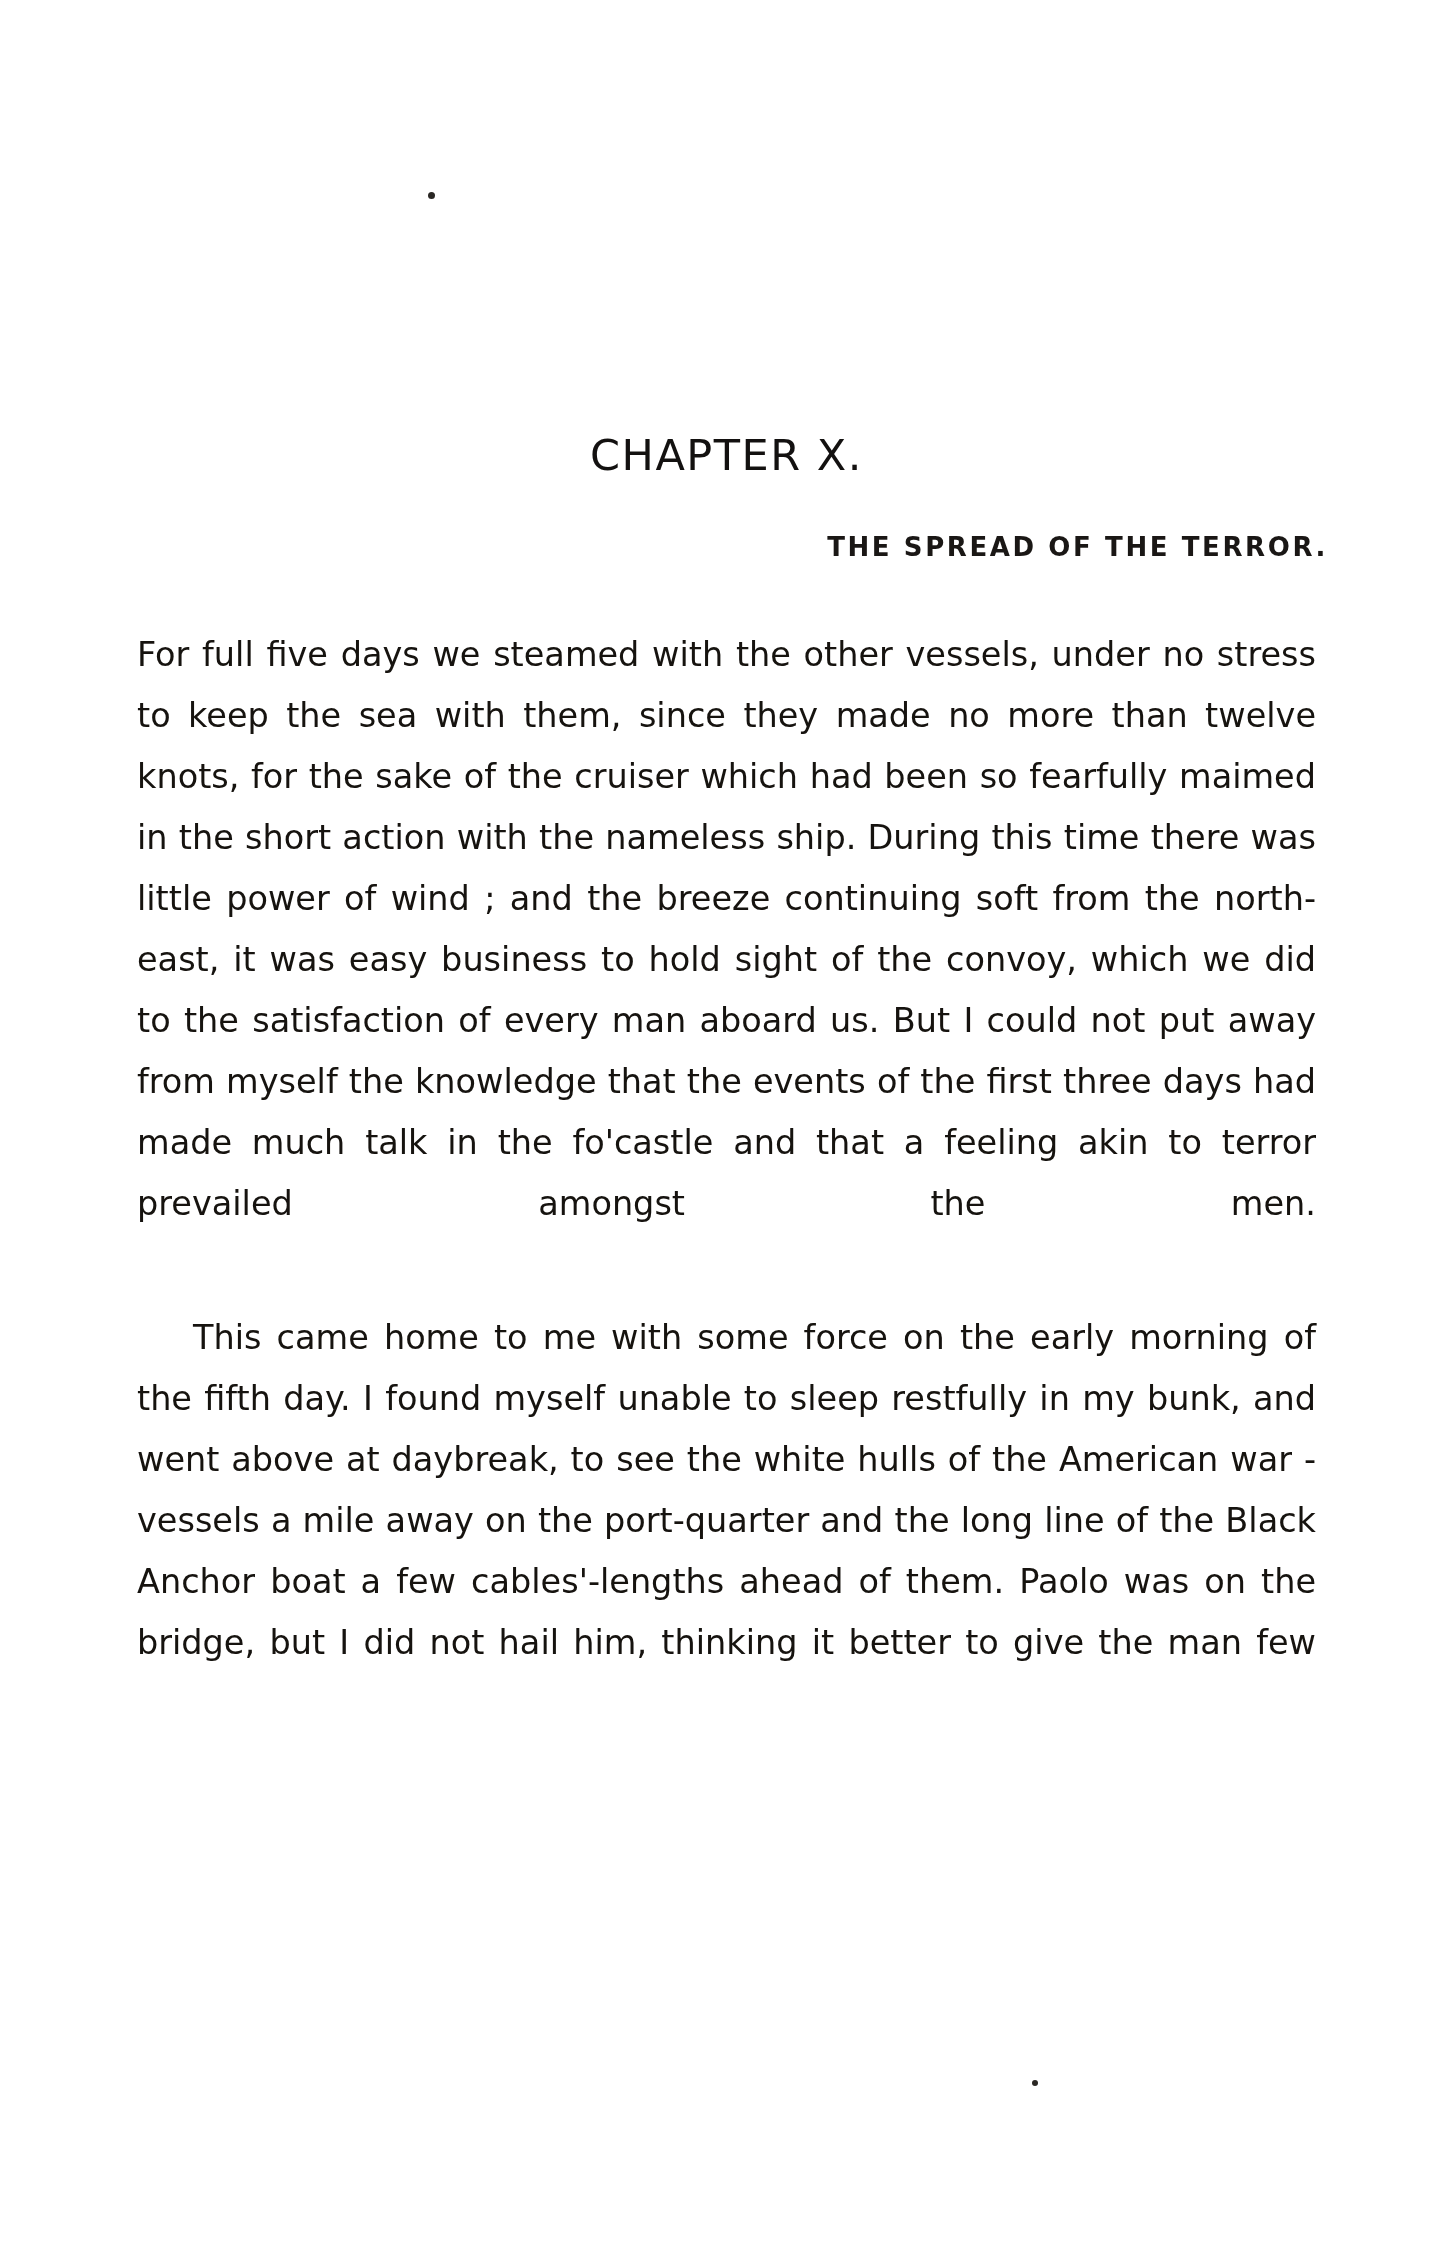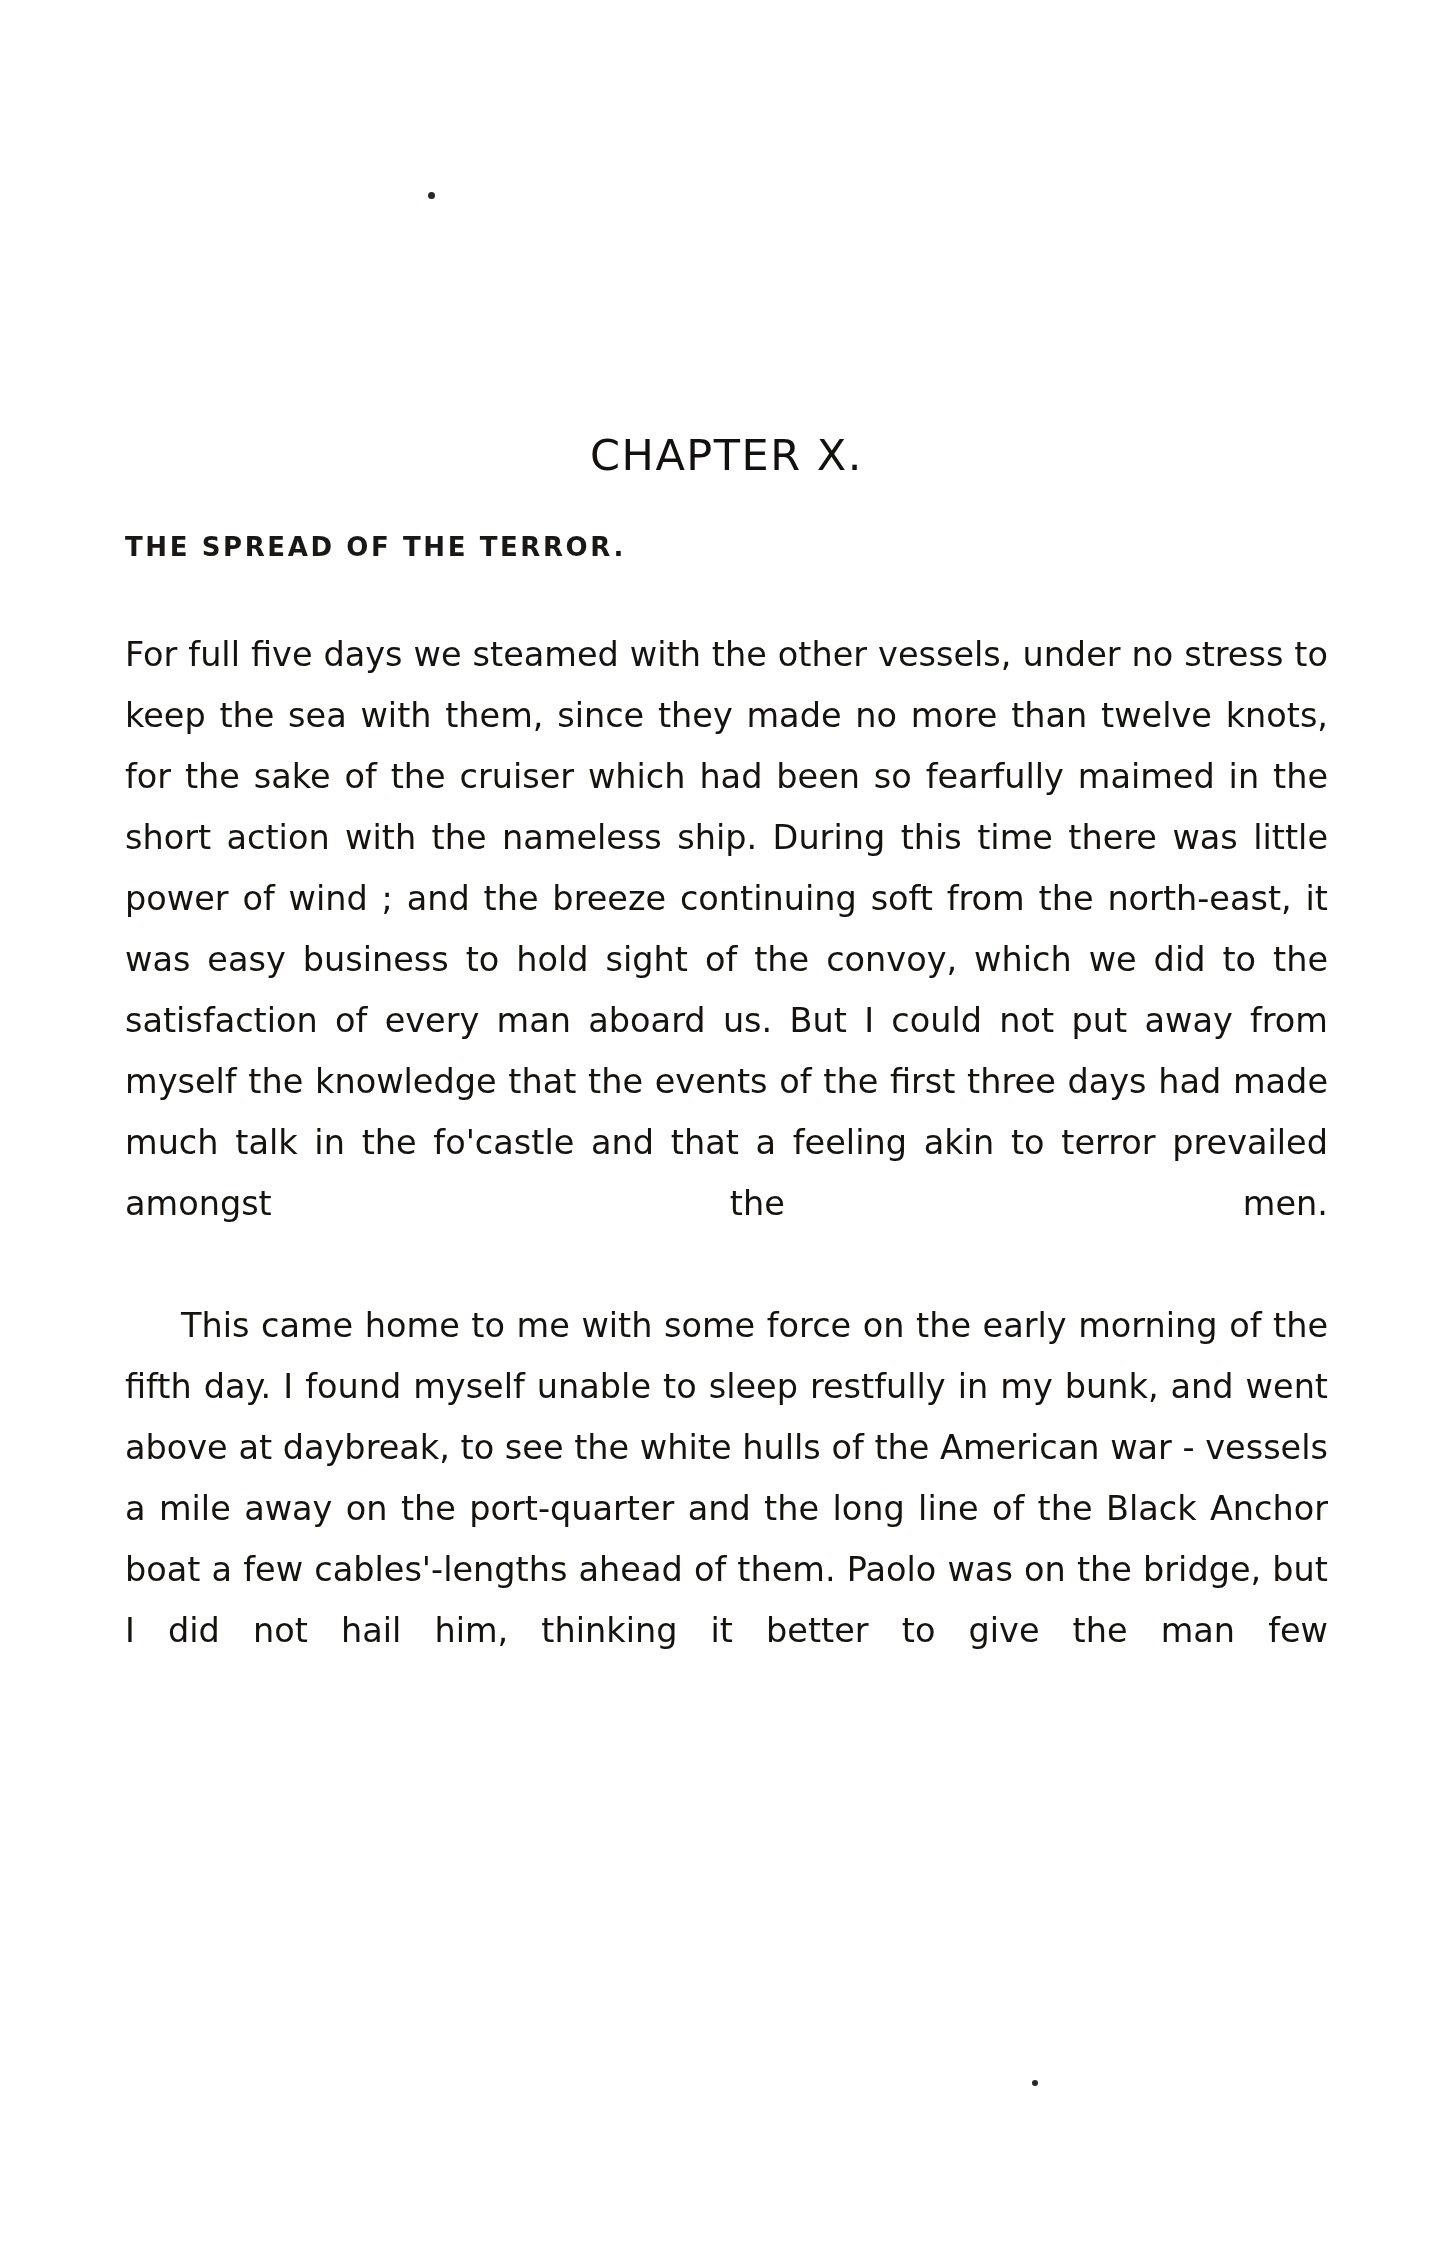--- a/index.html
+++ b/index.html
@@ -49,29 +49,29 @@
   .chapter-heading {
     text-align: center;
     font-size: 43px;
     letter-spacing: 1.5px;
     font-weight: 400;
     color: #131110;
     margin: 0 0 52px 0;
     font-family: "DejaVu Sans", sans-serif;
   }
   .chapter-subtitle {
-    text-align: left;
+    text-align: right;
     font-size: 26px;
     letter-spacing: 2.6px;
     color: #1a1715;
     margin: 0 0 62px 0;
     font-family: "DejaVu Sans", sans-serif;
   }
   p.body-par {
-    margin: 0;
+    margin: 12px;
     font-size: 33.5px;
     line-height: 61px;
     text-align: justify;
     text-justify: inter-word;
     color: #16130f;
     -webkit-hyphens: none;
     hyphens: none;
   }
   p.body-par.indent {
     text-indent: 56px;

